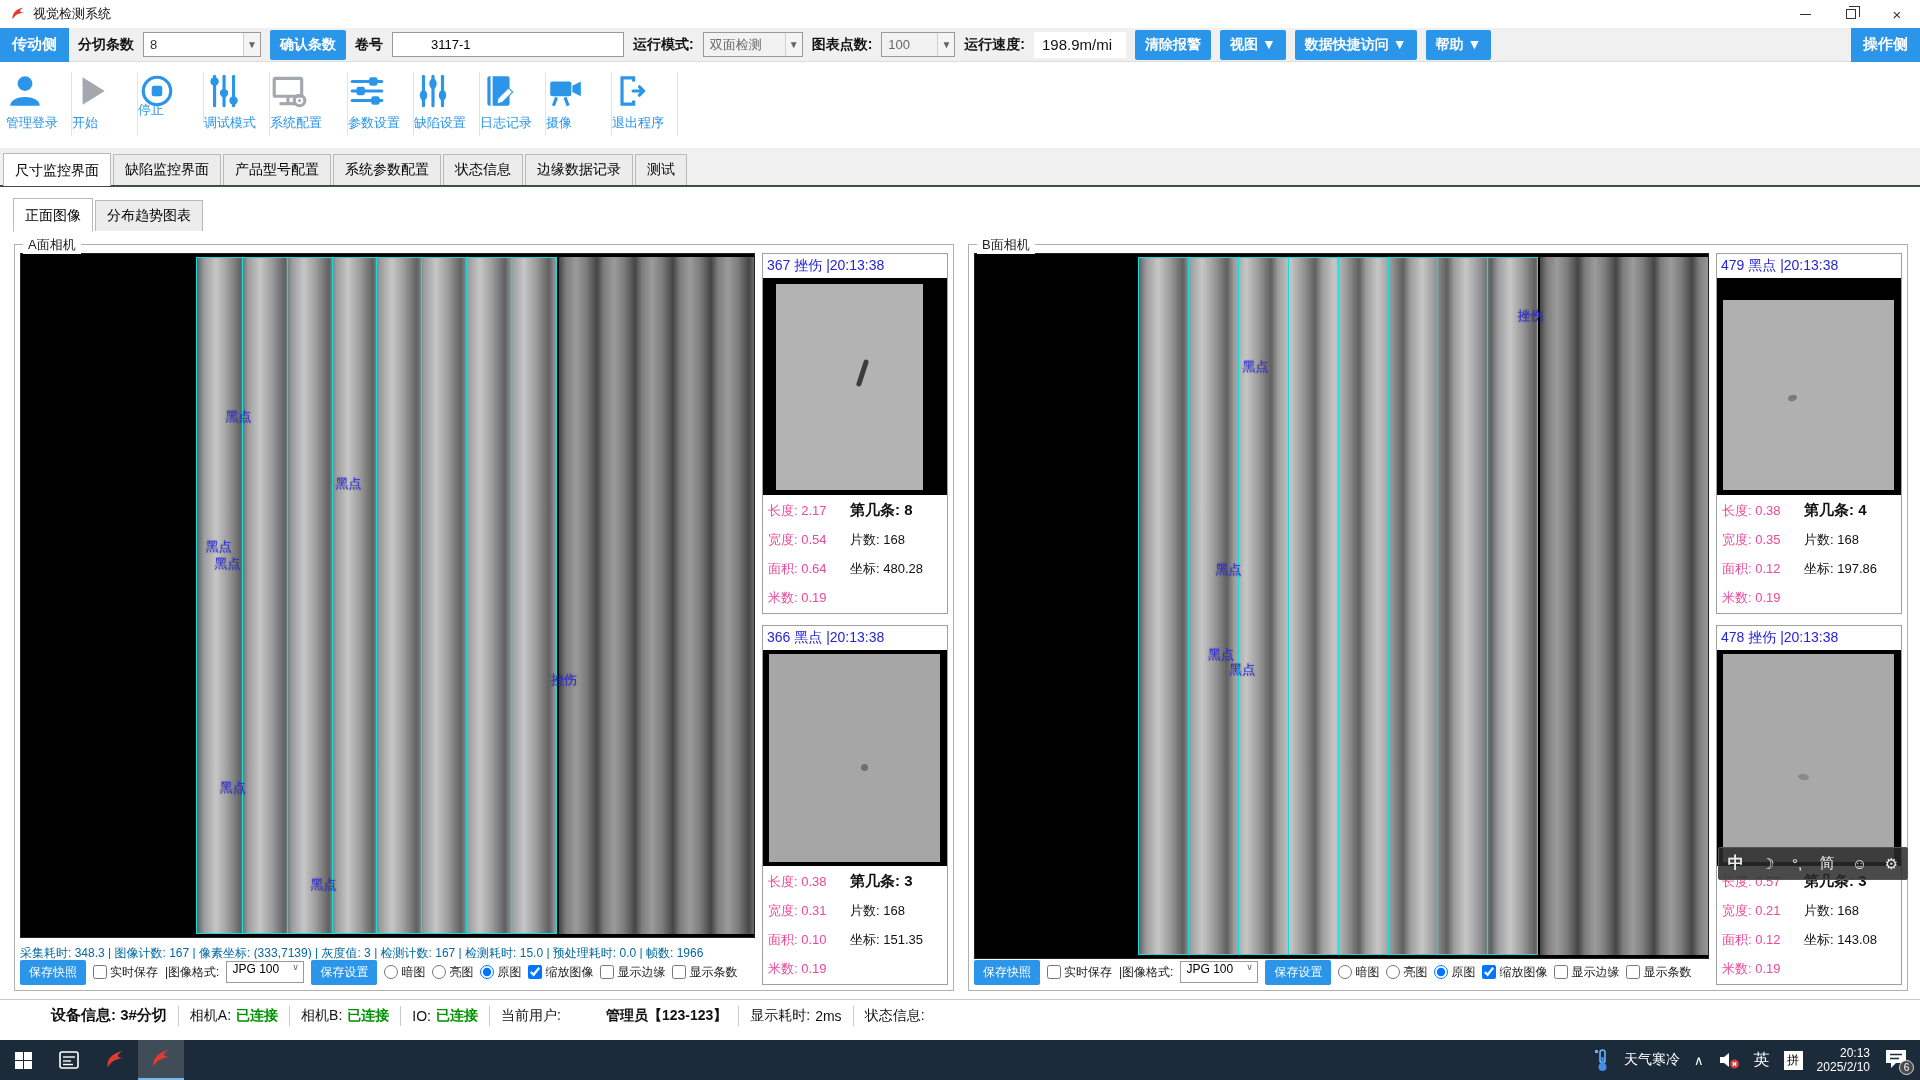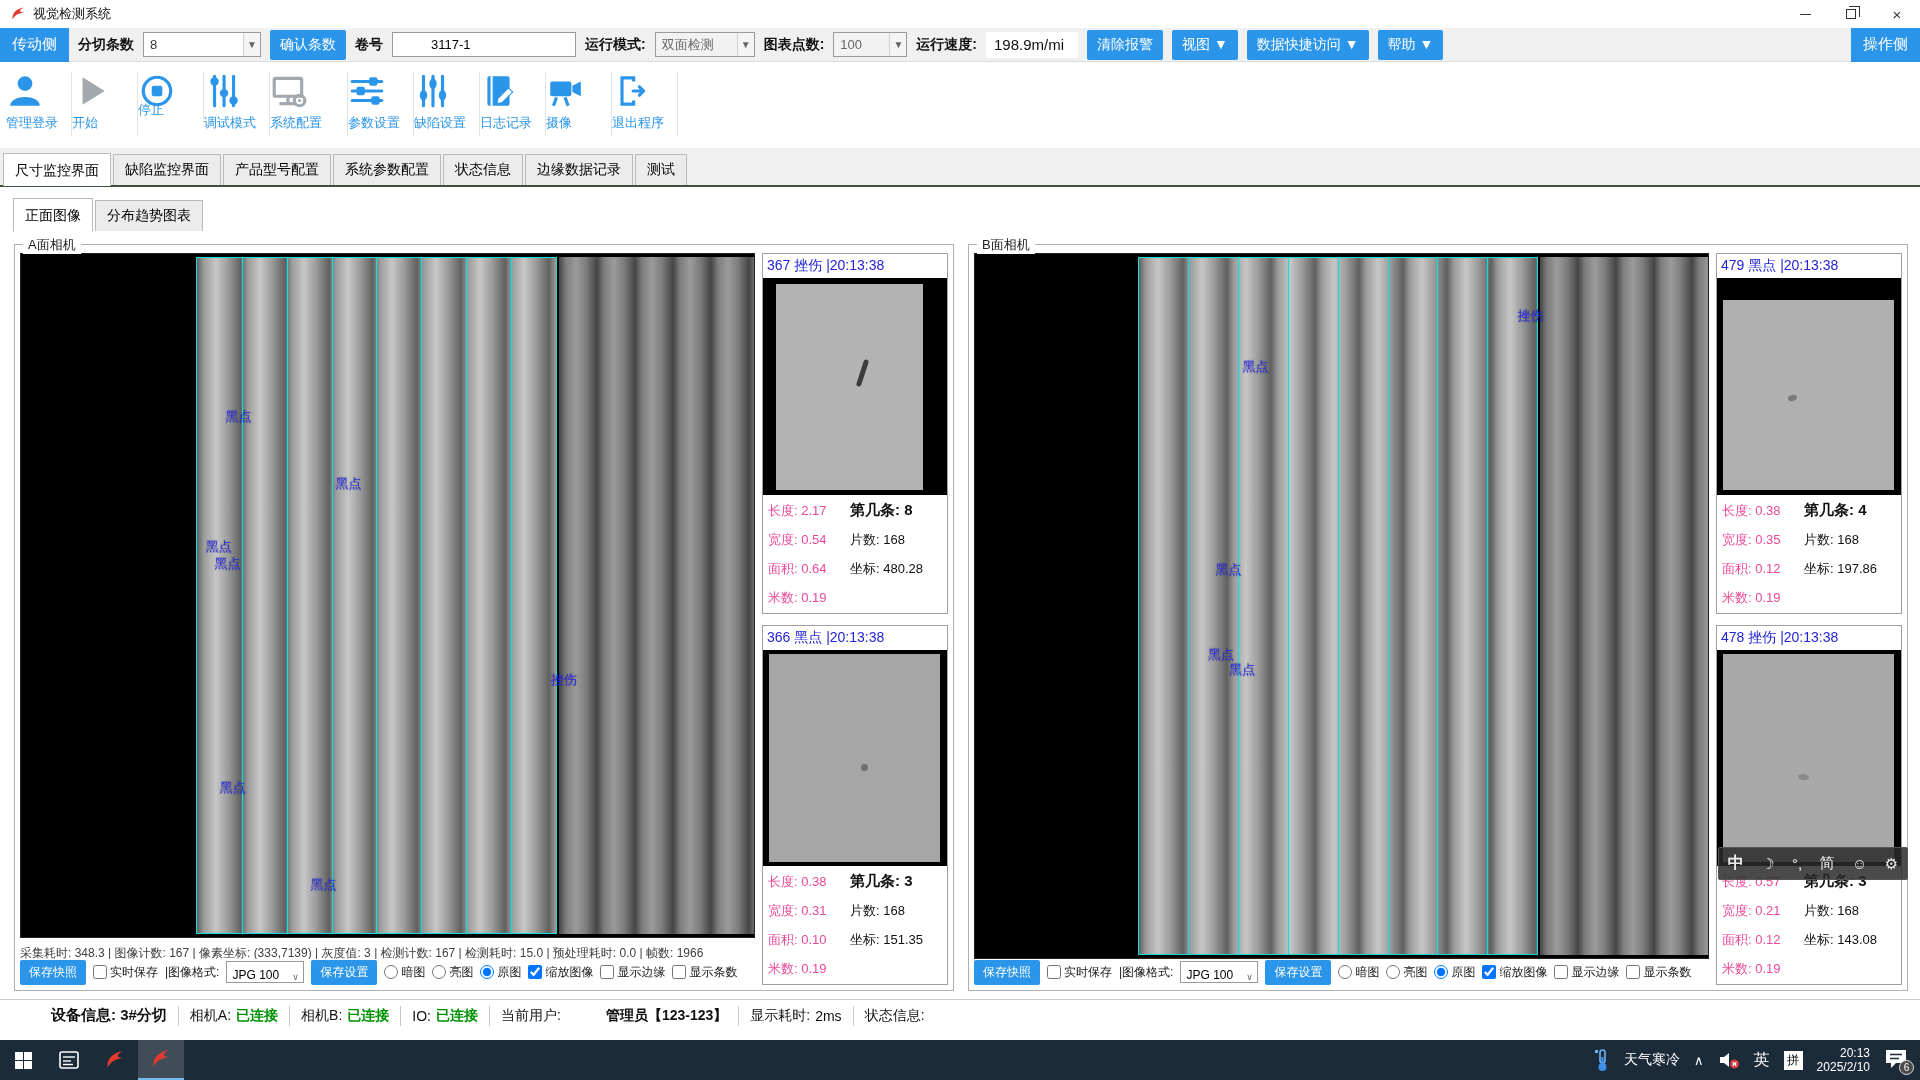--- a/index.html
+++ b/index.html
@@ -11,21 +11,21 @@
   .titlebar { height:28px; background:#fff; display:flex; align-items:center; padding-left:10px; gap:7px; flex:0 0 auto; }
   .titlebar .title { font-size:13px; color:#111; }
   .win-controls { margin-left:auto; display:flex; height:28px; }
   .win-btn { width:46px; display:flex; align-items:center; justify-content:center; color:#333; font-size:15px; }
   .restore-glyph { width:10px; height:10px; border:1px solid #333; position:relative; }
   .restore-glyph::before { content:""; position:absolute; left:2px; top:-4px; width:10px; height:10px; border:1px solid #333; border-left:none; border-bottom:none; }
   .min-glyph { width:11px; height:1px; background:#333; }
 
   
   .toolbar { height:34px; background:#f0f0f0; border-bottom:1px solid #dcdcdc; display:flex; align-items:center; gap:9px; flex:0 0 auto; padding-right:0; }
-  .btn { background:#2b95e9; color:#fff; border:none; font-size:14px; font-weight:normal; padding:6px 10px; border-radius:2px; font-family:inherit; }
+  .btn { background:#2b95e9; color:#fff; border:none; font-size:14px; font-weight:bold; padding:6px 10px; border-radius:2px; font-family:inherit; }
   .side-btn { height:34px; border-radius:0; font-size:15px; padding:0 12px; }
   .tb-label { font-size:14px; font-weight:bold; color:#111; white-space:nowrap; }
   .combo { background:#fff; border:1px solid #9a9a9a; height:25px; display:flex; align-items:center; font-size:13px; color:#333; }
   .combo .val { padding:0 6px; flex:1; white-space:nowrap; }
   .combo .arr { width:17px; text-align:center; color:#666; font-size:10px; border-left:1px solid #d0d0d0; background:#f4f4f4; align-self:stretch; display:flex; align-items:center; justify-content:center; }
   .combo.gray .val { color:#666; background:#f2f2f2; align-self:stretch; display:flex; align-items:center; }
   .text-input { height:25px; border:1px solid #9a9a9a; font-size:13px; padding:0 6px; font-family:inherit; }
   .speed-box { background:#fff; height:26px; display:flex; align-items:center; padding:0 8px; font-size:15px; color:#111; min-width:92px; }
   .spacer { flex:1; }
 
@@ -47,26 +47,26 @@
   .content { flex:1; background:#fff; display:flex; gap:14px; padding:13px 12px 8px 14px; }
   .panel { flex:1; border:1px solid #b0b0b0; position:relative; background:#fff; }
   .panel-title { position:absolute; top:-9px; left:8px; background:#fff; padding:0 5px; font-size:13px; color:#222; z-index:3; }
   .panel-body { position:absolute; inset:8px 5px 5px 5px; display:flex; gap:7px; }
   .cam-col { flex:1; display:flex; flex-direction:column; min-width:0; }
   .cam-image { flex:1; background:#000; position:relative; overflow:hidden; border:1px solid #222; }
   .strip-zone { position:absolute; top:0.4%; bottom:0.4%; border:1px solid #12dede; background:repeating-linear-gradient(90deg,#606060 0px,#9c9c9c 7px,#c7c7c7 19px,#9c9c9c 31px,#606060 44px); }
   .strip-zone-dim { position:absolute; top:0.4%; bottom:0.4%; background:repeating-linear-gradient(90deg,#454545 0px,#7d7d7d 7px,#9b9b9b 17px,#7d7d7d 27px,#454545 38px); }
   .cyan-line { position:absolute; top:0; bottom:0; width:1px; background:#12dede; box-shadow:0 0 1px #12dede; }
   .defect-label { position:absolute; font-size:13px; color:#2a2af0; white-space:nowrap; text-shadow:0 0 2px rgba(0,0,0,.4); }
-  .cam-status { height:21px; font-size:12px; color:#404040; display:flex; align-items:center; white-space:nowrap; overflow:hidden; padding-top:10px; }
+  .cam-status { height:21px; font-size:12px; color:#0369a1; display:flex; align-items:center; white-space:nowrap; overflow:hidden; padding-top:10px; }
   .cam-controls { height:26px; display:flex; align-items:center; gap:7px; font-size:12px; white-space:nowrap; }
   .mini-btn { background:#2b95e9; color:#fff; border:none; font-size:12px; padding:4px 9px; border-radius:2px; font-family:inherit; }
   .cb,.rb { display:flex; align-items:center; gap:3px; color:#1b1b1b; }
   .cb input,.rb input { width:14px; height:14px; margin:0; }
-  .mini-combo { background:#fff; border:1px solid #9a9a9a; height:22px; display:flex; align-items:flex-end; font-size:12px; width:78px; }
+  .mini-combo { background:#fff; border:1px solid #9a9a9a; height:22px; display:flex; align-items:flex-start; font-size:12px; width:78px; }
   .mini-combo .val { flex:1; padding:0 5px; }
   .mini-combo .arr { width:16px; text-align:center; color:#666; font-size:9px; }
   .ctl-label { color:#1b1b1b; }
 
   
   .defect-col { width:186px; flex:0 0 auto; display:flex; flex-direction:column; gap:11px; }
   .defect-card { flex:1; border:1px solid #9f9f9f; display:flex; flex-direction:column; background:#fff; min-height:0; }
   .card-header { height:24px; font-size:14px; color:#2424d6; display:flex; align-items:center; padding:0 4px; white-space:nowrap; }
   .thumb { flex:1; background:#000; position:relative; min-height:0; }
   .thumb-img { position:absolute; background:#adadad; }
@@ -135,21 +135,21 @@
 
   <div class="toolbar">
     <button class="btn side-btn">传动侧</button>
     <span class="tb-label">分切条数</span>
     <div class="combo" style="width:118px;">
       <span class="val">8</span>
       <span class="arr">▼</span>
     </div>
     <button class="btn">确认条数</button>
     <span class="tb-label">卷号</span>
-    <input class="text-input" style="width: 184px; padding-left: 38px;" value="3117-1">
+    <input class="text-input" style="width: 232px; padding-left: 38px;" value="3117-1">
     <span class="tb-label">运行模式:</span>
     <div class="combo gray" style="width:100px;">
       <span class="val">双面检测</span>
       <span class="arr">▼</span>
     </div>
     <span class="tb-label">图表点数:</span>
     <div class="combo gray" style="width:74px;">
       <span class="val">100</span>
       <span class="arr">▼</span>
     </div>

